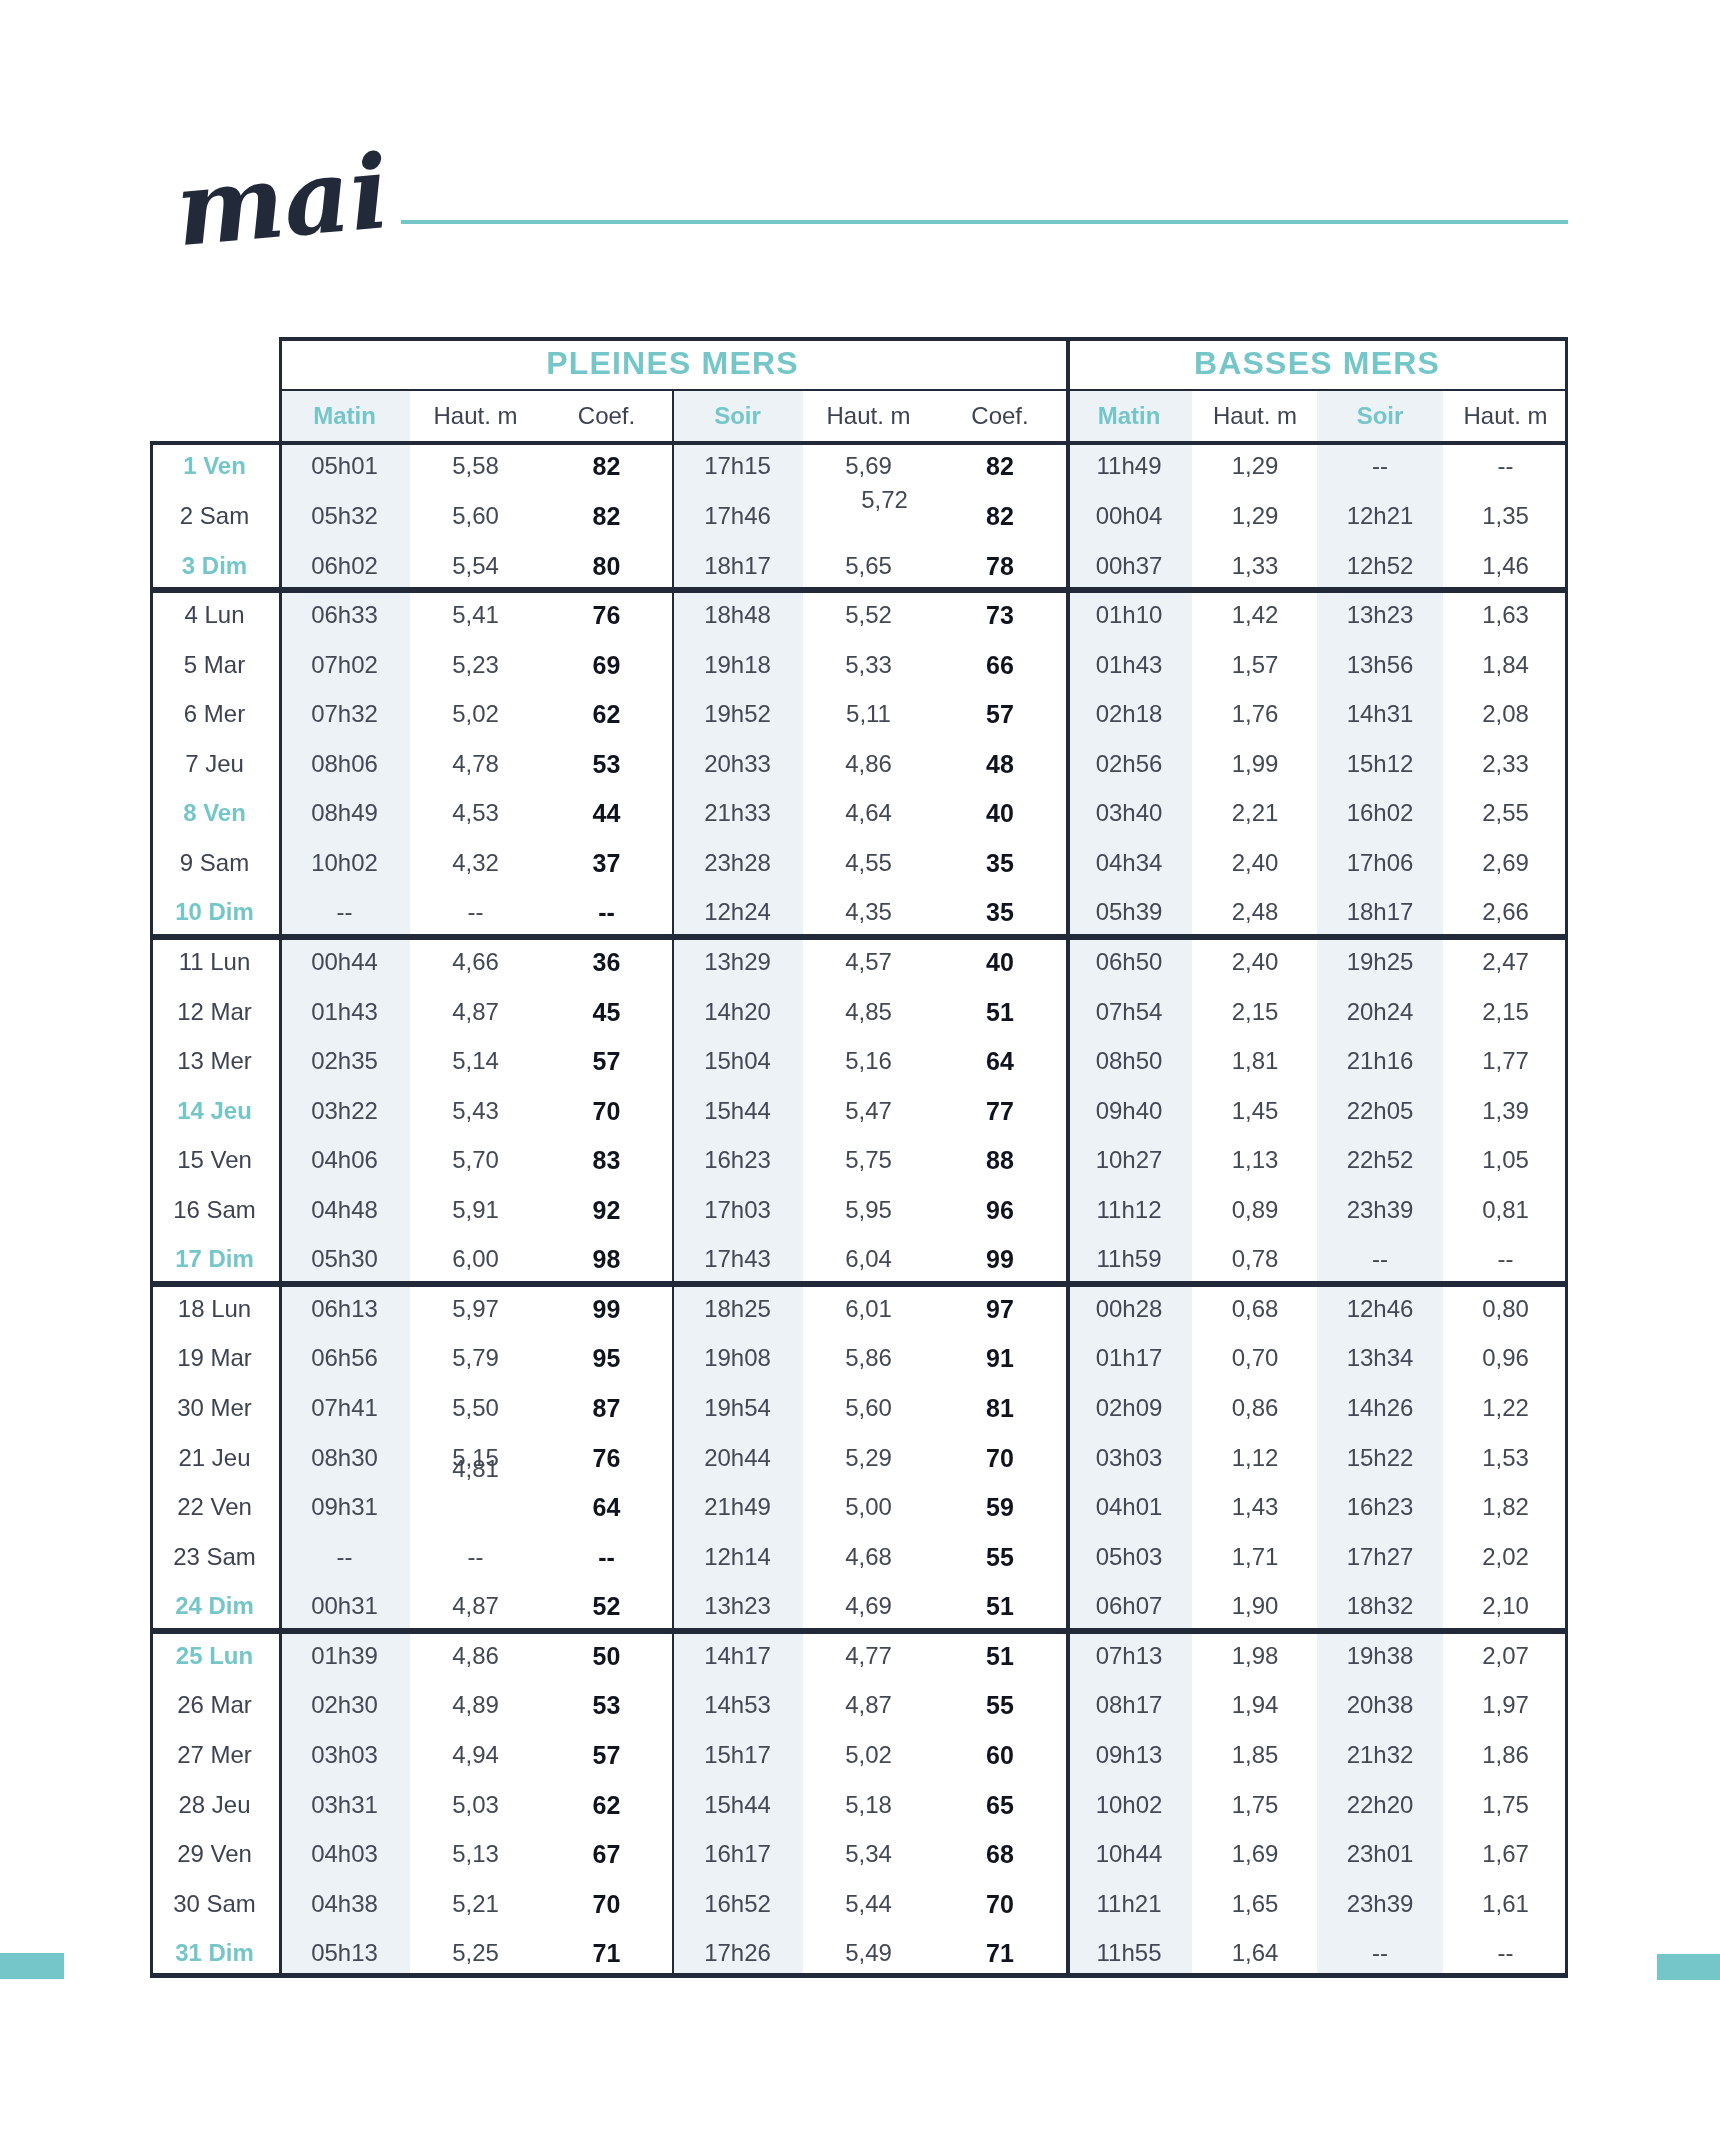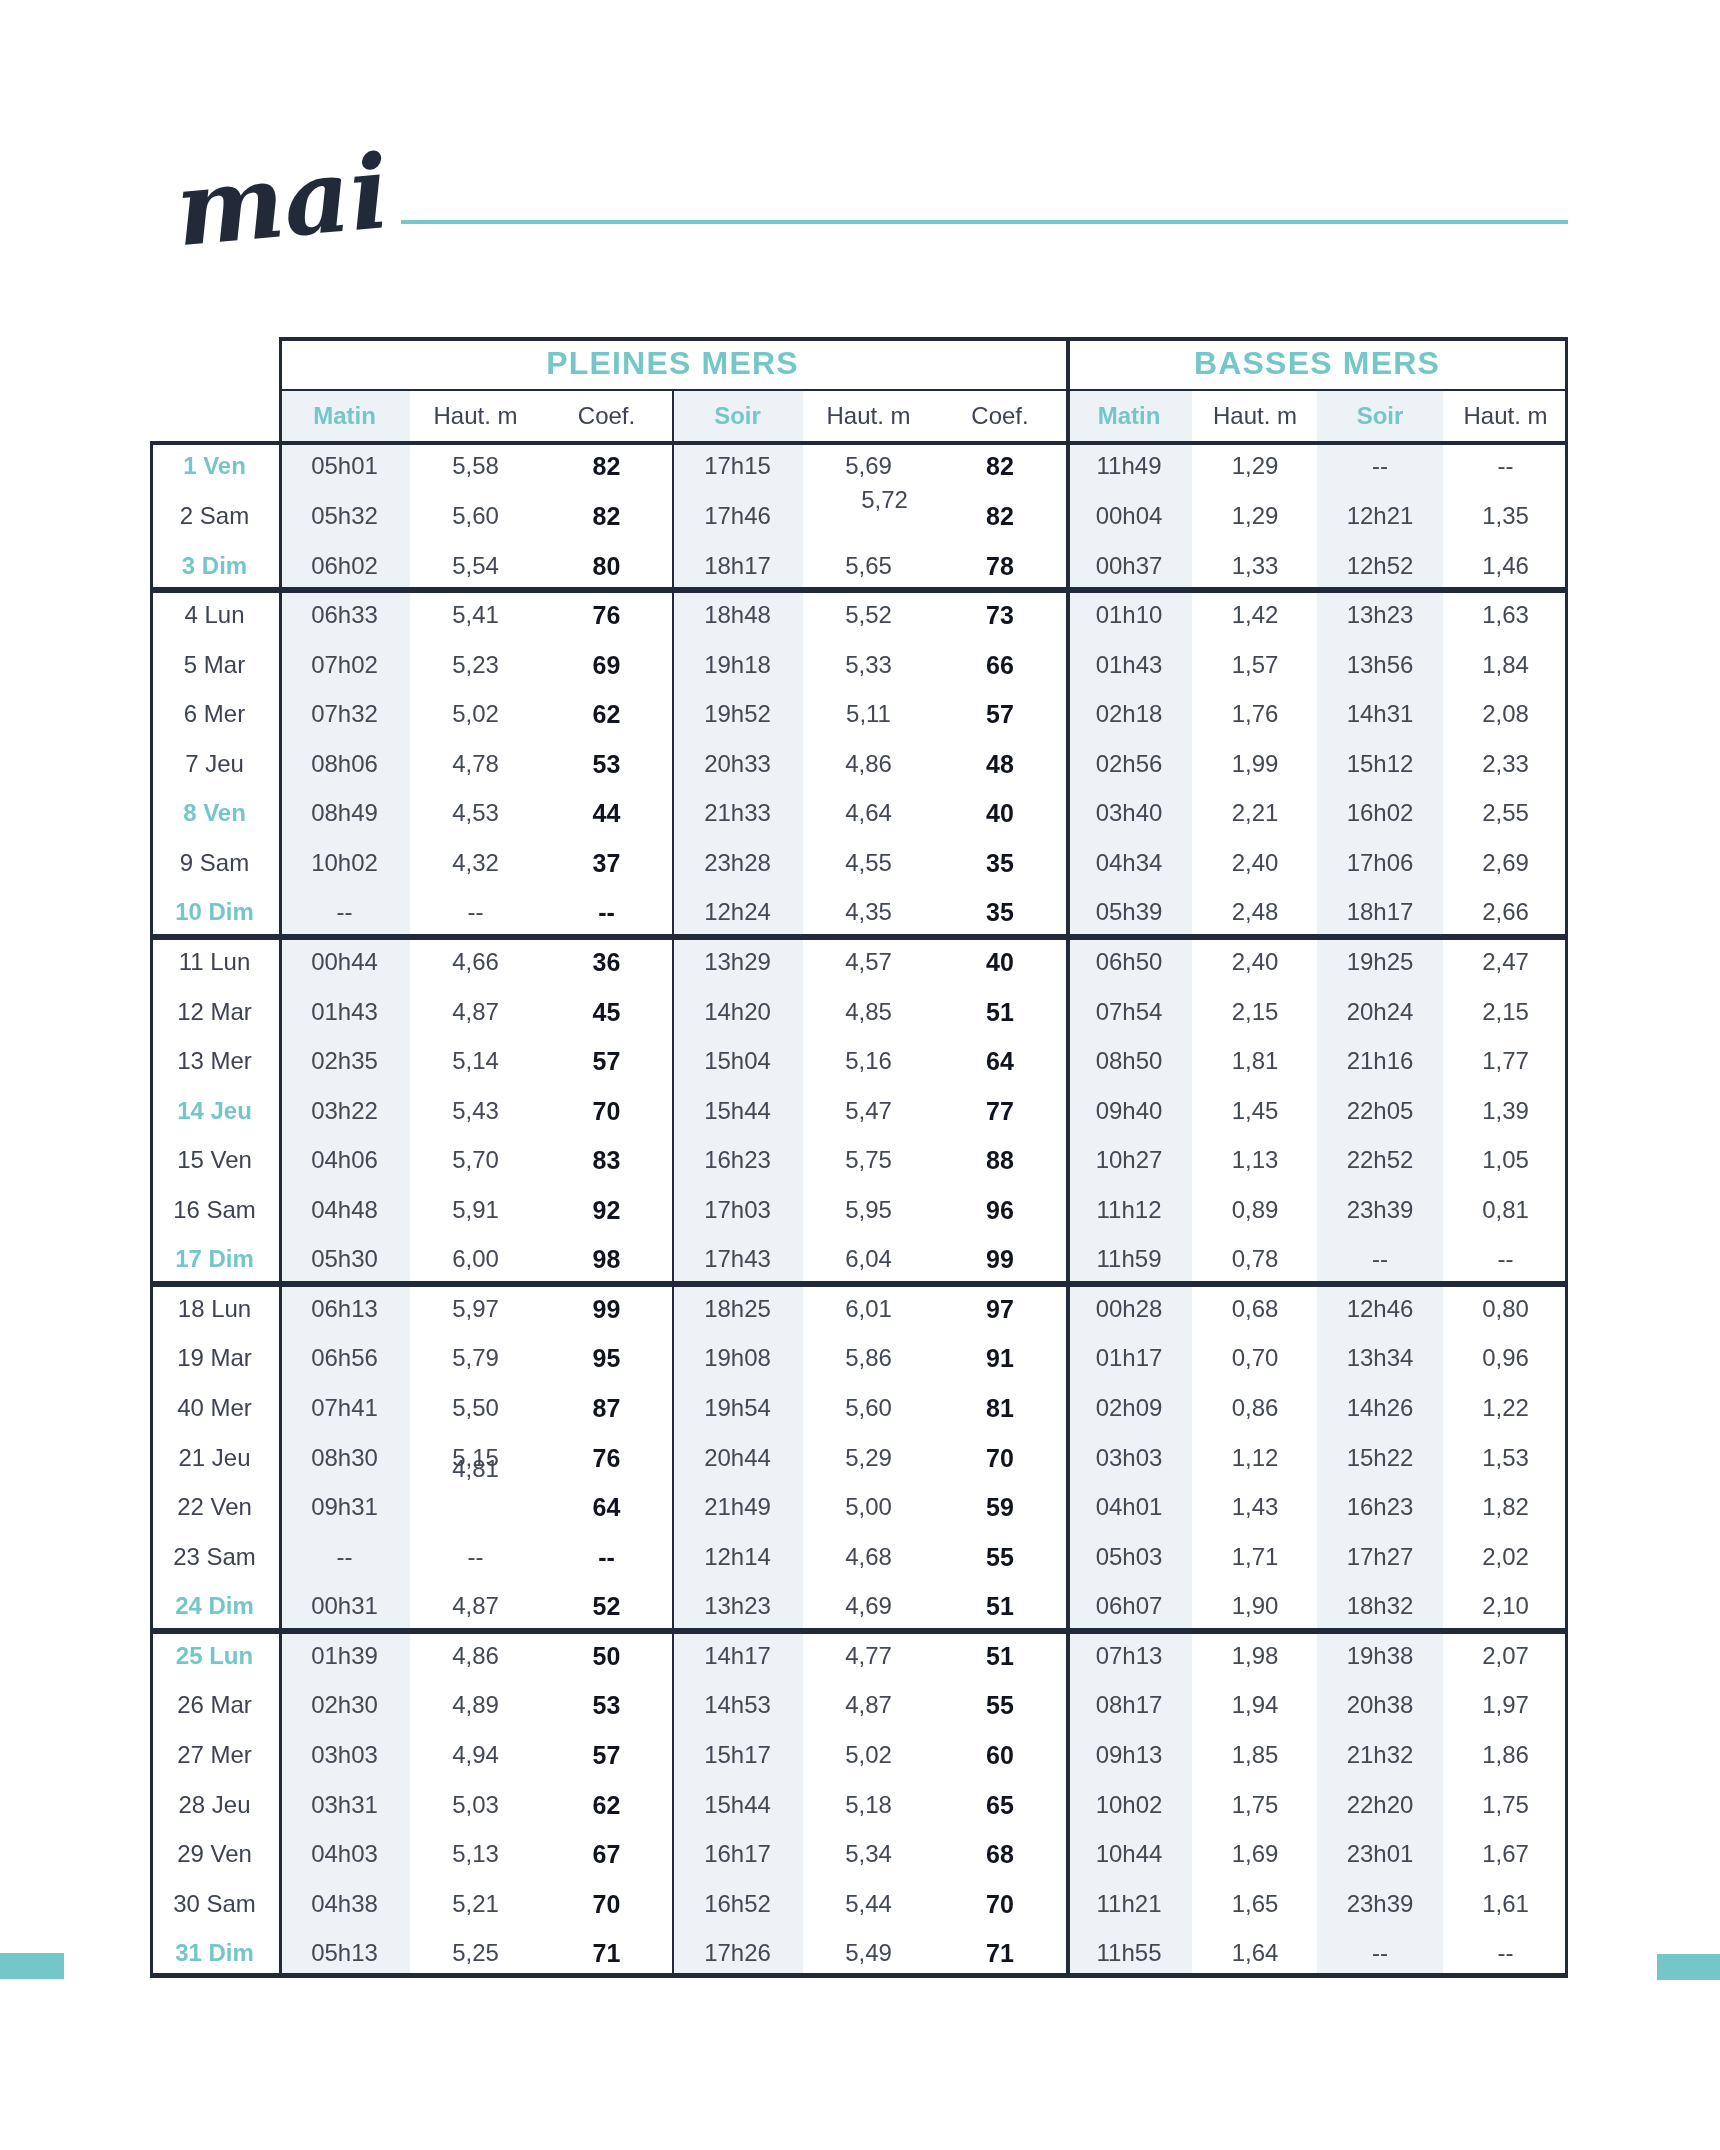--- a/index.html
+++ b/index.html
@@ -261,21 +261,21 @@
       <div class="cell val" style="left: 129px; width: 131px; top: 996px; height: 50px;">06h56</div>
       <div class="cell val" style="left: 260px; width: 131px; top: 996px; height: 50px;">5,79</div>
       <div class="cell coef" style="left: 391px; width: 131px; top: 996px; height: 50px;">95</div>
       <div class="cell val" style="left: 522px; width: 131px; top: 996px; height: 50px;">19h08</div>
       <div class="cell val" style="left: 653px; width: 131px; top: 996px; height: 50px;">5,86</div>
       <div class="cell coef" style="left: 784px; width: 132px; top: 996px; height: 50px;">91</div>
       <div class="cell val" style="left: 916px; width: 126px; top: 996px; height: 50px;">01h17</div>
       <div class="cell val" style="left: 1042px; width: 126px; top: 996px; height: 50px;">0,70</div>
       <div class="cell val" style="left: 1167px; width: 126px; top: 996px; height: 50px;">13h34</div>
       <div class="cell val" style="left: 1293px; width: 125px; top: 996px; height: 50px;">0,96</div>
-      <div class="cell day" style="left: 0px; width: 129px; top: 1046px; height: 50px;">40 Mer</div>
+      <div class="cell day" style="left: 0px; width: 129px; top: 1046px; height: 50px;">30 Mer</div>
       <div class="cell val" style="left: 129px; width: 131px; top: 1046px; height: 50px;">07h41</div>
       <div class="cell val" style="left: 260px; width: 131px; top: 1046px; height: 50px;">5,50</div>
       <div class="cell coef" style="left: 391px; width: 131px; top: 1046px; height: 50px;">87</div>
       <div class="cell val" style="left: 522px; width: 131px; top: 1046px; height: 50px;">19h54</div>
       <div class="cell val" style="left: 653px; width: 131px; top: 1046px; height: 50px;">5,60</div>
       <div class="cell coef" style="left: 784px; width: 132px; top: 1046px; height: 50px;">81</div>
       <div class="cell val" style="left: 916px; width: 126px; top: 1046px; height: 50px;">02h09</div>
       <div class="cell val" style="left: 1042px; width: 126px; top: 1046px; height: 50px;">0,86</div>
       <div class="cell val" style="left: 1167px; width: 126px; top: 1046px; height: 50px;">14h26</div>
       <div class="cell val" style="left: 1293px; width: 125px; top: 1046px; height: 50px;">1,22</div>

